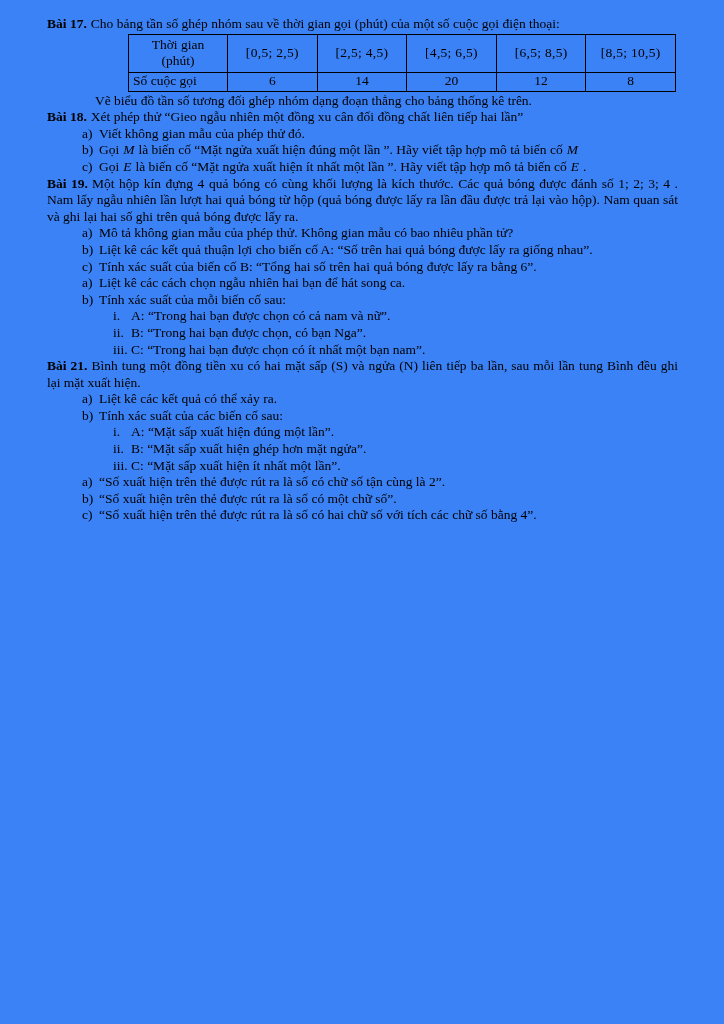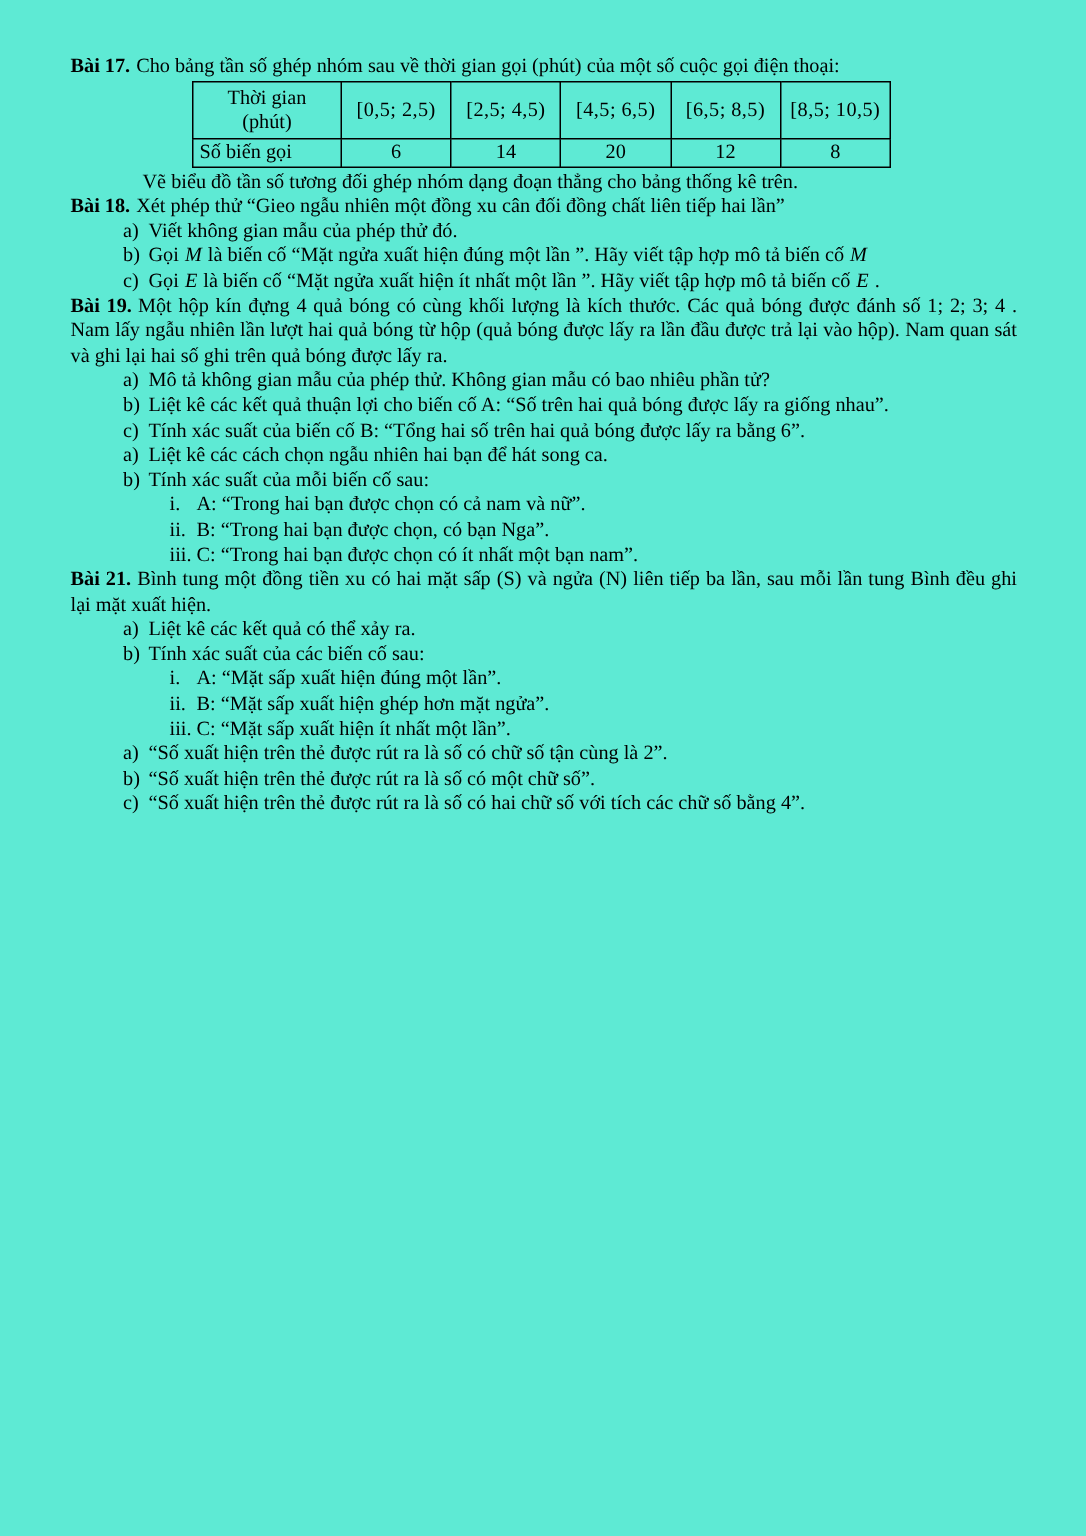--- a/index.html
+++ b/index.html
@@ -11,40 +11,40 @@
     width: 724px; height: 1024px;
     overflow: hidden;
     font-family: "Liberation Serif", "DejaVu Serif", serif;
     font-size: 13.5px;
     line-height: 16.6px;
     color: #000000;
   }
   .page {
     box-sizing: border-box;
     width: 724px; height: 1024px;
-    padding: 36px 46px 0 47px;
-    background: #5eead4;
+    padding: 16px 46px 0 47px;
+    background: #3b82f6;
   }
   p.para {
     margin: 0;
     text-align: justify;
   }
   .lbl { font-weight: bold; margin-right: 4px; }
   .var { font-style: italic; margin: 0 4px; }
 
   .item  { margin: 0; padding-left: 35px; text-align: left; }
   .marker    { display: inline-block; width: 17px; }
   .subitem   { margin: 0; padding-left: 66px; text-align: left; }
   .submarker { display: inline-block; width: 18px; }
   .note  { padding-left: 48px; text-align: left; }
 
   table.freq {
     border-collapse: collapse;
     table-layout: fixed;
-    width: 466px;
+    width: 548px;
     margin: 1px 16px 1px 81px;
   }
   table.freq td {
     border: 1px solid #000;
     text-align: center;
     vertical-align: middle;
     padding: 0 2px;
     font-size: 13.5px;
   }
   table.freq td.first { width: 94px; }
@@ -70,21 +70,21 @@
       <tr class="hdr">
         <td class="first prewrap">Thời gian
 (phút)</td>
         <td class="interval">[0,5; 2,5)</td>
         <td class="interval">[2,5; 4,5)</td>
         <td class="interval">[4,5; 6,5)</td>
         <td class="interval">[6,5; 8,5)</td>
         <td class="interval">[8,5; 10,5)</td>
       </tr>
       <tr class="vals">
-        <td class="first rowlabel">Số biến gọi</td>
+        <td class="first rowlabel">Số cuộc gọi</td>
         <td>6</td>
         <td>14</td>
         <td>20</td>
         <td>12</td>
         <td>8</td>
       </tr>
     </tbody>
   </table>
 
   <p class="para note">Vẽ biểu đồ tần số tương đối ghép nhóm dạng đoạn thẳng cho bảng thống kê trên.</p>

